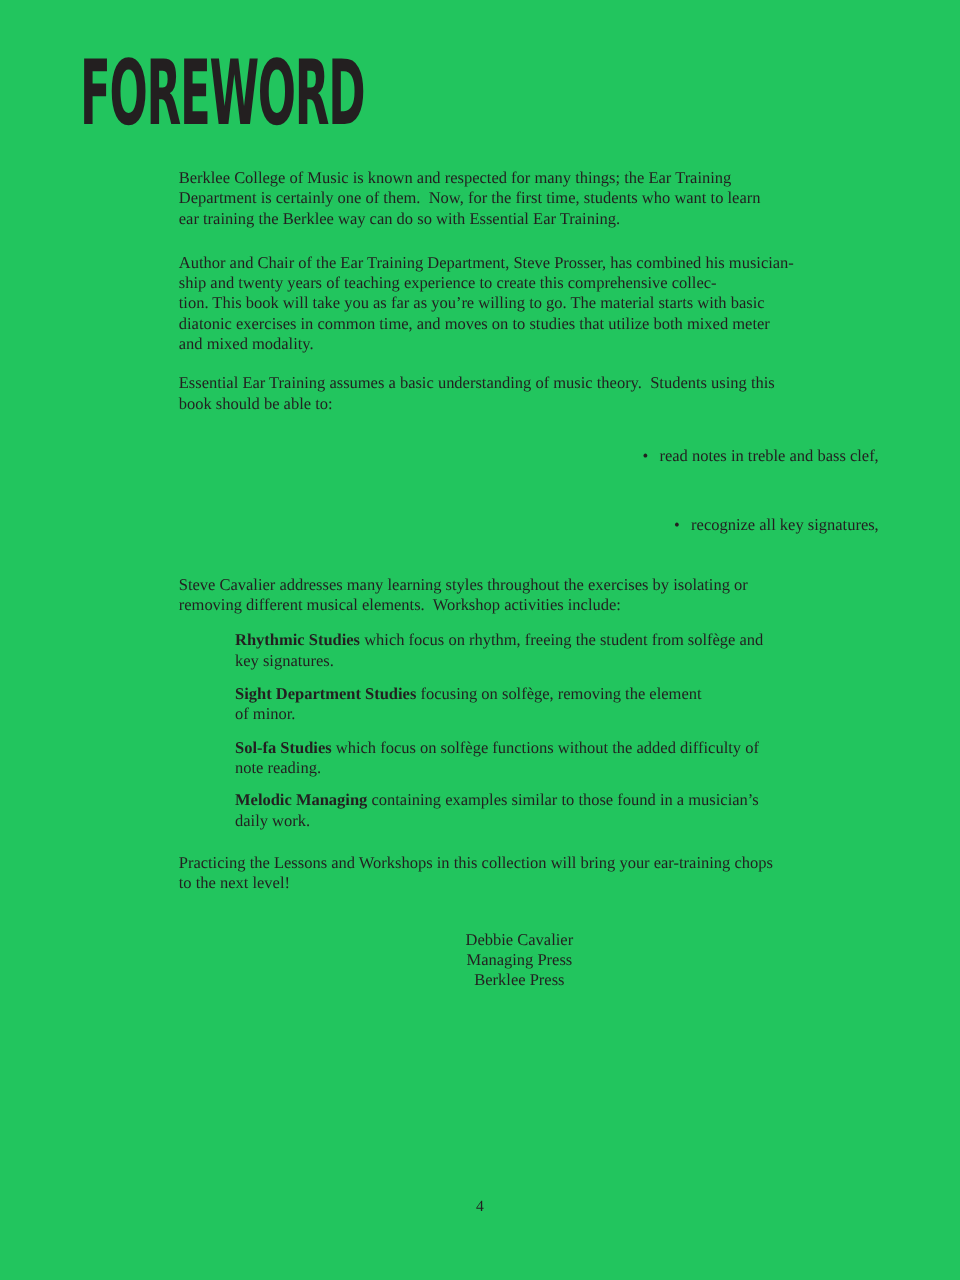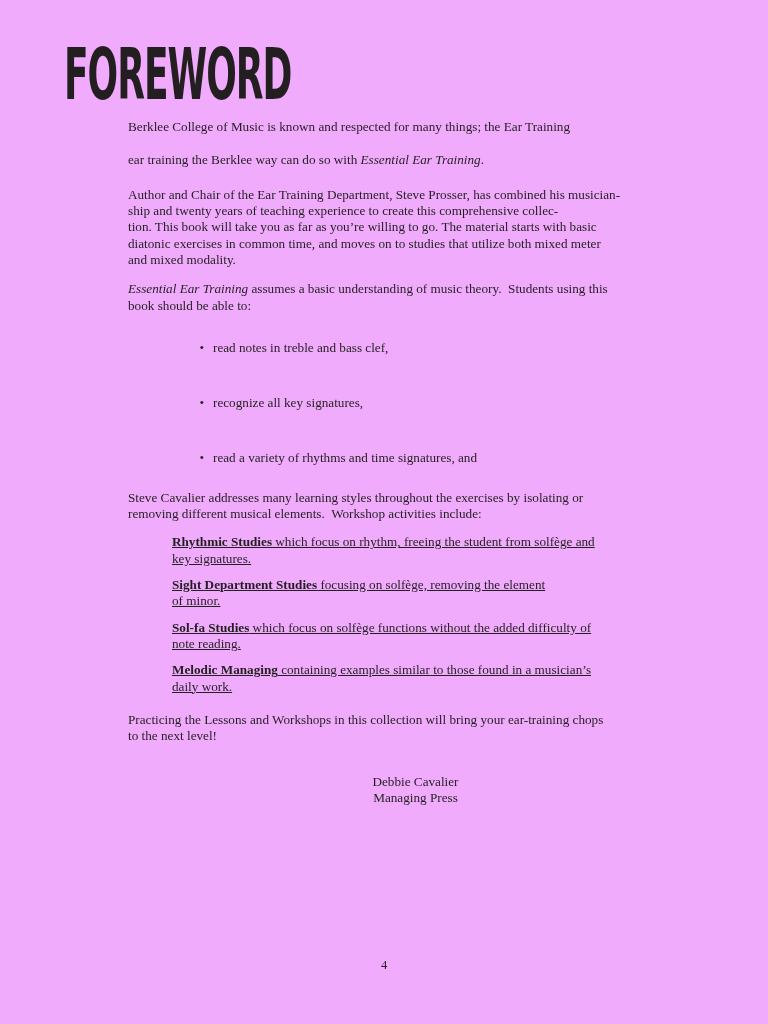--- a/index.html
+++ b/index.html
@@ -1,20 +1,20 @@
 <!DOCTYPE html>
 <html><head>
 <meta charset="utf-8">
 <style>
   html, body { margin: 0; padding: 0; background: #ffffff; }
   .page {
     position: relative;
     width: 768px;
     height: 1024px;
-    background: #f0abfc;
+    background: #22c55e;
     font-family: "Liberation Serif", "DejaVu Serif", serif;
     color: #231f20;
     overflow: hidden;
   }
   .title {
     position: absolute;
     left: 64px;
     top: 38px;
     margin: 0;
     font-family: "DejaVu Sans", "Liberation Sans", sans-serif;
@@ -28,32 +28,32 @@
     white-space: nowrap;
   }
   .body-col {
     position: absolute;
     left: 128px;
     top: 119px;
     width: 575px;
     font-size: 13.2px;
     line-height: 16.3px;
   }
-  .para { margin: 0; white-space: pre-wrap; }
+  .para { margin: 15px; white-space: pre-wrap; }
   .para.mb-p1 { margin-bottom: 19px; }
   .para.mb-p2 { margin-bottom: 13px; }
   .para.mb-p3 { margin-bottom: 10px; }
   .para.mb-p4 { margin-bottom: 12px; }
   .para.mb-p5 { margin-bottom: 30px; }
   .b { font-weight: bold; }
-  .i { font-style: italic; }
-  .bullets { margin: 0 0 7px 45px; }
+  .i { }
+  .bullets { margin: 0 0 7px 45px; text-align: right; }
   .bullet-row { margin-bottom: 6.1px; white-space: pre-wrap; }
   .bullet { display: inline-block; margin-right: 9px; }
-  .workshops { margin-left: 44px; margin-bottom: 17px; text-decoration: underline; }
+  .workshops { margin-left: 60px; margin-bottom: 17px; }
   .workshop-item { margin: 0 0 10px 0; white-space: pre-wrap; }
   .signature { margin: 0; text-align: center; }
   .signature div { line-height: 15.6px; }
   .page-number {
     position: absolute;
     left: 0;
     right: 0;
     top: 958px;
     text-align: center;
     font-size: 12.5px;
@@ -62,51 +62,49 @@
 </style>
 </head>
 <body>
 
 <div class="page">
 
   <h1 class="title">FOREWORD</h1>
 
   <div class="body-col">
 
-    <p class="para mb-p1"><span>Berklee College of Music is known and respected for many things; the Ear Training</span><br><br><span>ear training the Berklee way can do so with </span><span class="i">Essential Ear Training</span><span>.</span></p>
+    <p class="para mb-p1"><span>Berklee College of Music is known and respected for many things; the Ear Training</span><br><span>Department is certainly one of them.  Now, for the first time, students who want to learn</span><br><span>ear training the Berklee way can do so with </span><span class="i">Essential Ear Training</span><span>.</span></p>
 
     <p class="para mb-p2"><span>Author and Chair of the Ear Training Department, Steve Prosser, has combined his musician-</span><br><span>ship and twenty years of teaching experience to create this comprehensive collec-</span><br><span>tion. This book will take you as far as you’re willing to go. The material starts with basic</span><br><span>diatonic exercises in common time, and moves on to studies that utilize both mixed meter</span><br><span>and mixed modality.</span></p>
 
     <p class="para mb-p3"><span class="i">Essential Ear Training</span><span> assumes a basic understanding of music theory.  Students using this</span><br><span>book should be able to:</span></p>
 
     <div class="bullets">
       <div class="bullet-row">
         <span class="bullet">•</span><span>read notes in treble and bass clef,</span>
       </div>
       <div class="bullet-row">
         <span class="bullet">•</span><span>recognize all key signatures,</span>
-      </div>
-      <div class="bullet-row">
-        <span class="bullet">•</span><span>read a variety of rhythms and time signatures, and</span>
       </div>
     </div>
 
     <p class="para mb-p4"><span>Steve Cavalier addresses many learning styles throughout the exercises by isolating or</span><br><span>removing different musical elements.  Workshop activities include:</span></p>
 
     <div class="workshops">
       <p class="workshop-item"><span class="b">Rhythmic Studies</span><span> which focus on rhythm, freeing the student from solfège and</span><br><span>key signatures.</span></p>
       <p class="workshop-item"><span class="b">Sight Department Studies</span><span> focusing on solfège, removing the element</span><br><span>of minor.</span></p>
       <p class="workshop-item"><span class="b">Sol-fa Studies</span><span> which focus on solfège functions without the added difficulty of</span><br><span>note reading.</span></p>
       <p class="workshop-item"><span class="b">Melodic Managing</span><span> containing examples similar to those found in a musician’s</span><br><span>daily work.</span></p>
     </div>
 
     <p class="para mb-p5"><span>Practicing the Lessons and Workshops in this collection will bring your ear-training chops</span><br><span>to the next level!</span></p>
 
     <div class="signature">
       <div>Debbie Cavalier</div>
       <div>Managing Press</div>
+      <div>Berklee Press</div>
     </div>
 
   </div>
 
   <div class="page-number">4</div>
 
 </div>
 
 </body></html>

